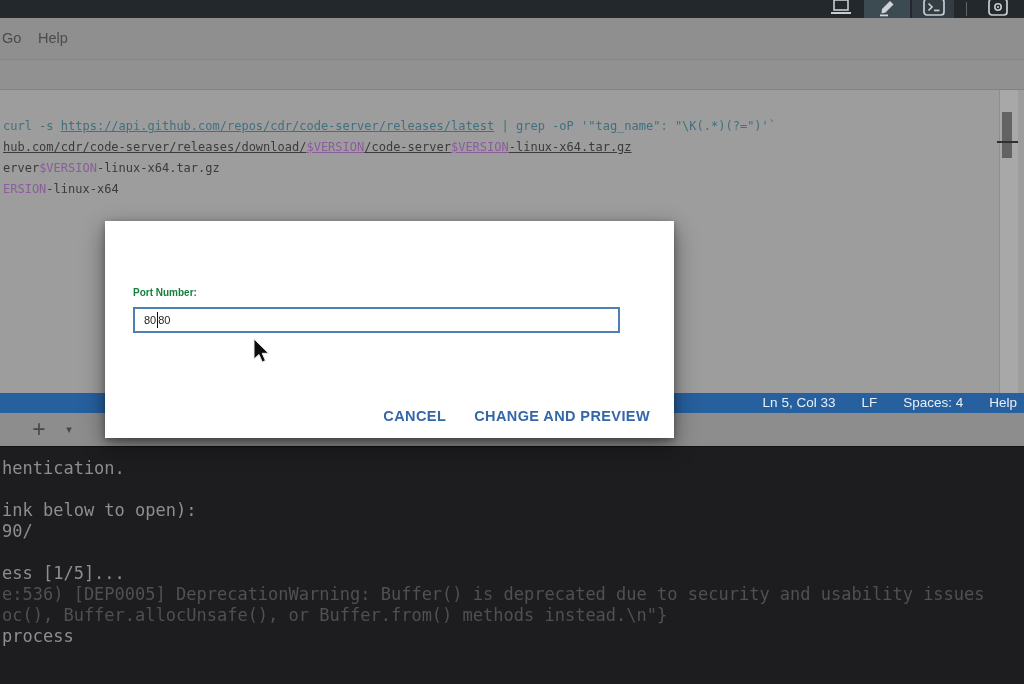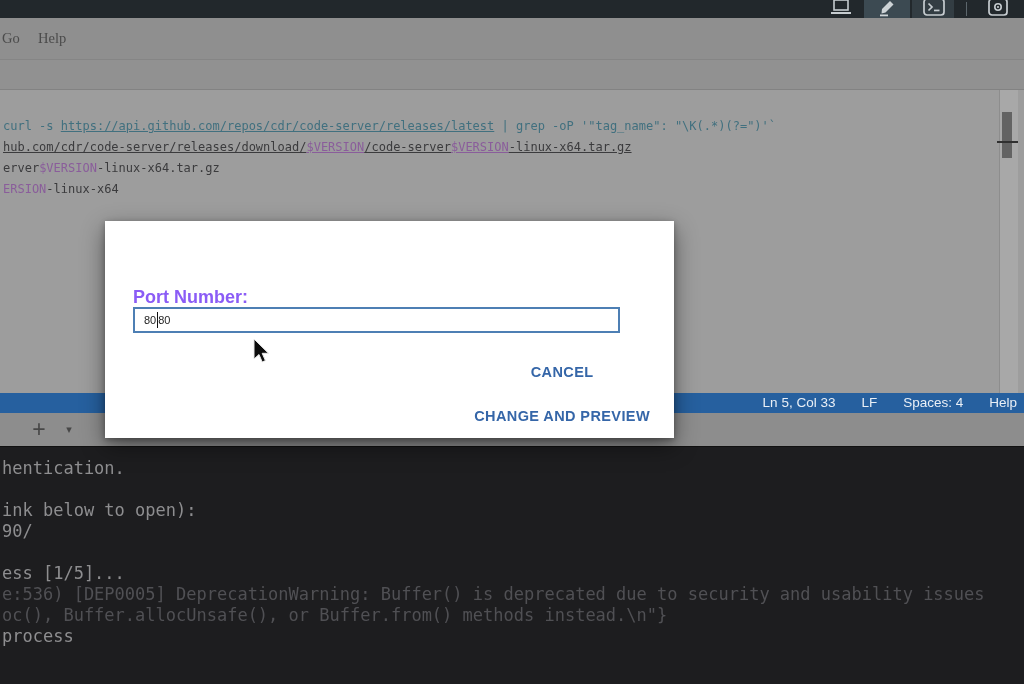--- a/index.html
+++ b/index.html
@@ -9,21 +9,21 @@
     font-family:"Liberation Sans", sans-serif; overflow:hidden;
     background:#929292;
   }
   
   .topbar { position:absolute; left:0; top:0; width:1024px; height:18px; background:#22282c; overflow:hidden; }
   .tb-activebg   { position:absolute; left:864px; top:0; width:46px; height:18px; background:#3c4a52; }
   .tb-activebg2  { position:absolute; left:912px; top:0; width:42px; height:18px; background:#333d43; }
   .tb-sep { position:absolute; left:966px; top:2px; width:1px; height:14px; background:#5c666c; }
   .tb-icon { position:absolute; top:-3px; }
   
-  .menubar { position:absolute; left:0; top:18px; width:1024px; height:42px; background:#8f8f8f; border-bottom:1px solid #858585;font-family:Liberation Serif, serif; }
+  .menubar { position:absolute; left:0; top:18px; width:1024px; height:42px; background:#8f8f8f; border-bottom:1px solid #858585; }
   .menubar .menu-item { position:absolute; top:12px; font-size:14.5px; color:#4b4b4b; cursor:default; }
   .menu-go { left:2px; } .menu-help { left:38px; }
   
   .tabstrip { position:absolute; left:0; top:60px; width:1024px; height:30px; background:#919191; border-bottom:1px solid #828282; }
   
   .editor { position:absolute; left:0; top:90px; width:1024px; height:303px; background:#9d9d9d; overflow:hidden; }
   .code-lines { position:absolute; left:3px; top:26px; font-family:"DejaVu Sans Mono","Liberation Mono",monospace; font-size:12px; line-height:21px; white-space:pre; }
   .c-teal   { color:#41707f; }
   .c-purple { color:#8a5d9b; }
   .c-dark   { color:#3b3b3d; }
@@ -42,28 +42,28 @@
   
   .terminal { position:absolute; left:0; top:446px; width:1024px; height:305px; background:#1d1d1f; overflow:hidden; border-top:1px solid #111; }
   .terminal-output { position:absolute; left:2px; top:11px; font-family:"DejaVu Sans Mono","Liberation Mono",monospace; font-size:17px; line-height:21px; white-space:pre; color:#8e8e90; }
   .term-line.dim { color:#505054; }
   
   .dialog {
     position:absolute; left:105px; top:221px; width:569px; height:217px; background:#ffffff;
     box-shadow:0 8px 22px rgba(0,0,0,0.45), 0 2px 6px rgba(0,0,0,0.3);
   }
   .dialog-title { position:absolute; left:28px; top:24px; font-size:21px; color:#3d3d3f; }
-  .dialog-label { position:absolute; left:28px; top:66px; font-size:18px; font-weight:bold; color:#8b5cf6; }
+  .dialog-label { position:absolute; left:28px; top:66px; font-size:10px; font-weight:bold; color:#15803d; }
   .dialog-input {
     position:absolute; left:28px; top:86px; width:487px; height:26px;
     border:2px solid #4d7fb4; background:#fff; font-size:11px; color:#1f1f1f;
     display:flex; align-items:center; padding-left:9px; cursor:text;
   }
   .caret { display:inline-block; width:1px; height:16px; background:#111; margin:0 0.5px; }
-  .dialog-buttons { position:absolute; right:24px; bottom:14px; display:flex; gap:28px;flex-direction:column; }
+  .dialog-buttons { position:absolute; right:24px; bottom:14px; display:flex; gap:28px; }
   .dlg-btn { font-size:14.5px; font-weight:bold; letter-spacing:0.4px; color:#3566a8; background:none; border:none; cursor:pointer; font-family:"Liberation Sans",sans-serif; }
   
   .mouse-cursor { position:absolute; left:252px; top:338px; pointer-events:none; }
 </style>
 </head>
 <body>
 
 <div class="screen">
 
   <div class="topbar">

